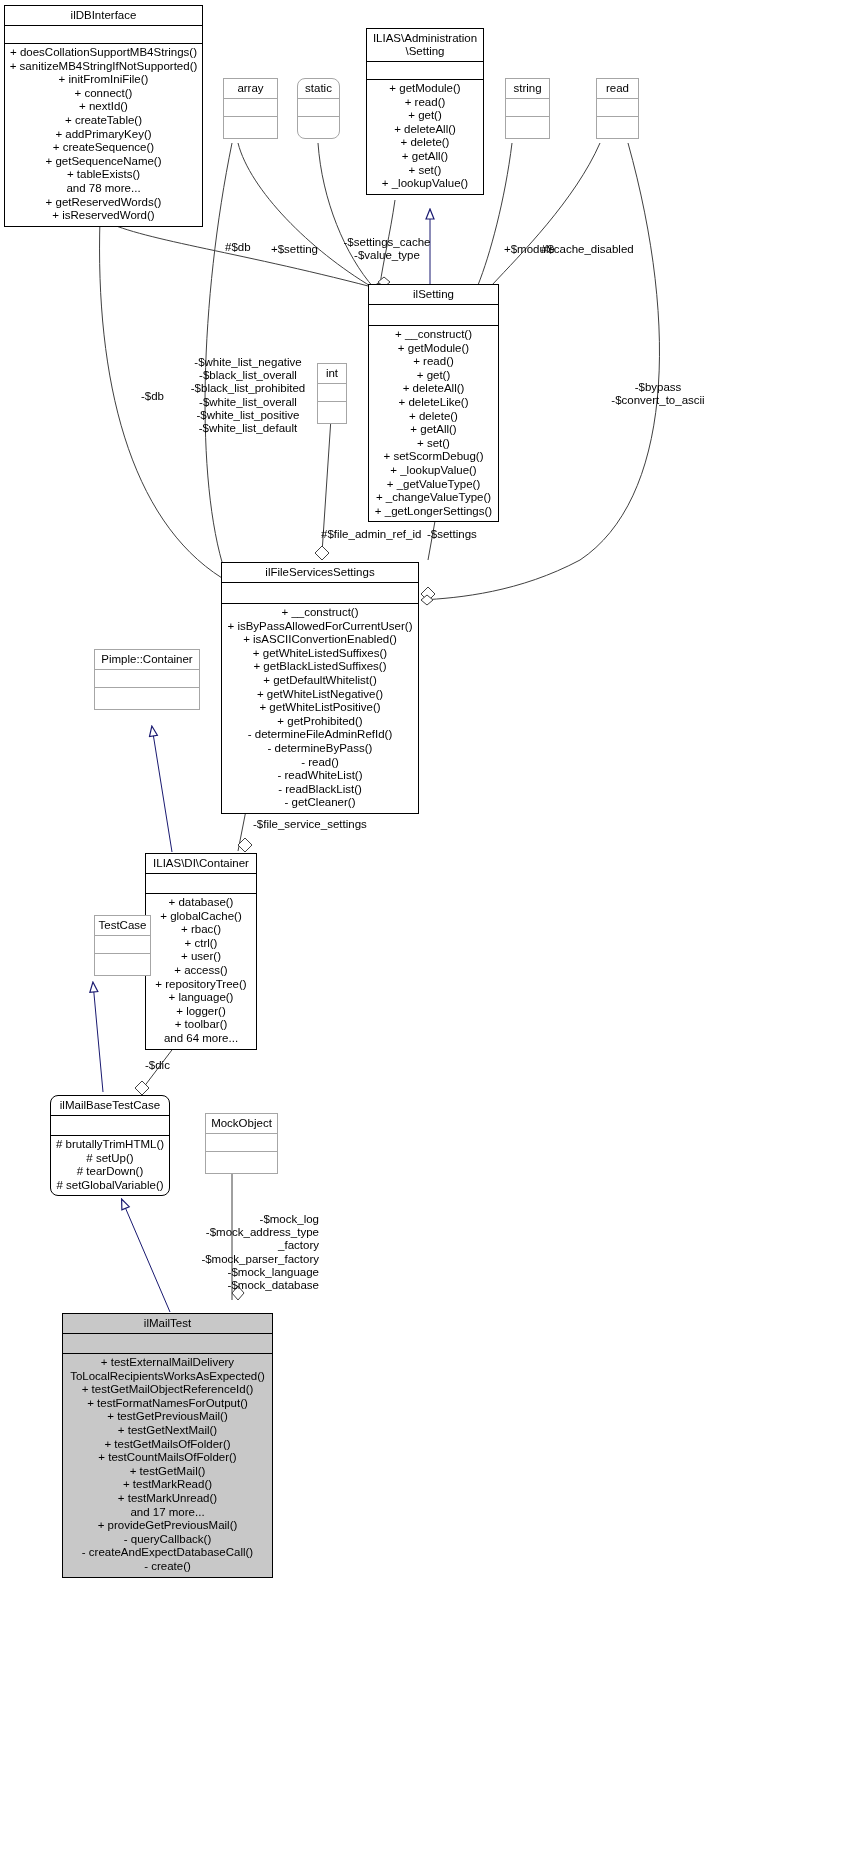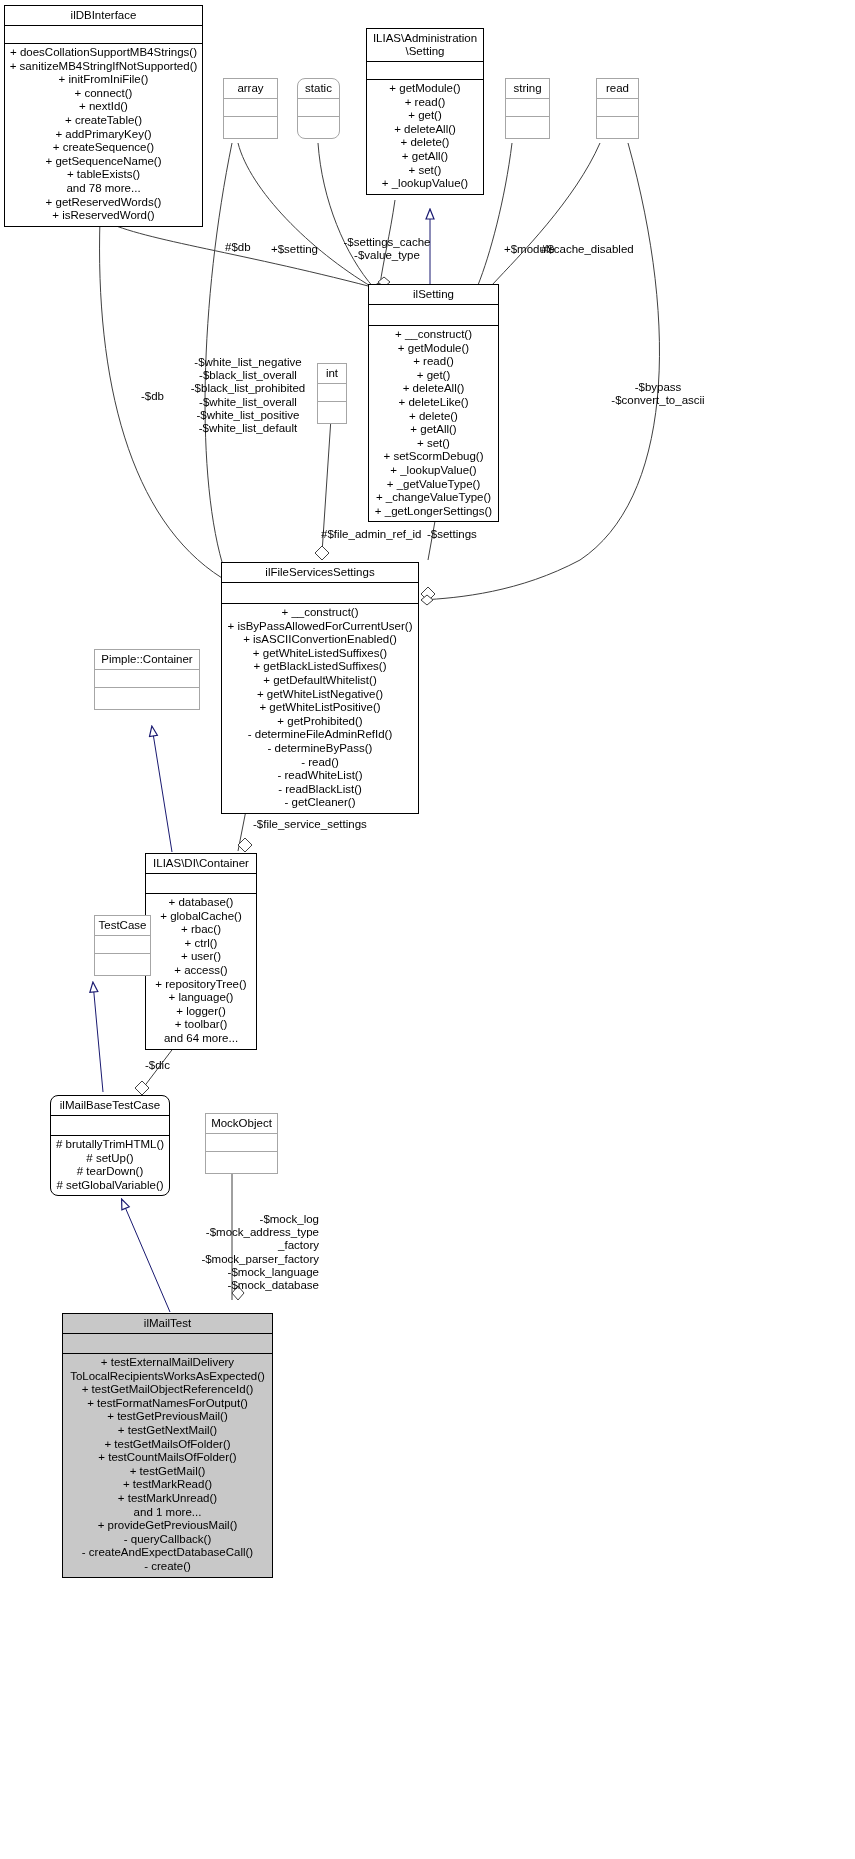--- a/index.html
+++ b/index.html
@@ -306,21 +306,21 @@
 ToLocalRecipientsWorksAsExpected()</div>
       <div>+ testGetMailObjectReferenceId()</div>
       <div>+ testFormatNamesForOutput()</div>
       <div>+ testGetPreviousMail()</div>
       <div>+ testGetNextMail()</div>
       <div>+ testGetMailsOfFolder()</div>
       <div>+ testCountMailsOfFolder()</div>
       <div>+ testGetMail()</div>
       <div>+ testMarkRead()</div>
       <div>+ testMarkUnread()</div>
-      <div>and 1 more...</div>
+      <div>and 17 more...</div>
       <div>+ provideGetPreviousMail()</div>
       <div>- queryCallback()</div>
       <div>- createAndExpectDatabaseCall()</div>
       <div>- create()</div>
     </div>
   </div>
 
   <div class="edge-label lbl-left" style="left:225px; top:241px; width:44px;">#$db</div>
   <div class="edge-label lbl-left" style="left:271px; top:243px; width:60px;">+$setting</div>
   <div class="edge-label lbl-center" style="left:330px; top:236px; width:114px;">-$settings_cache

